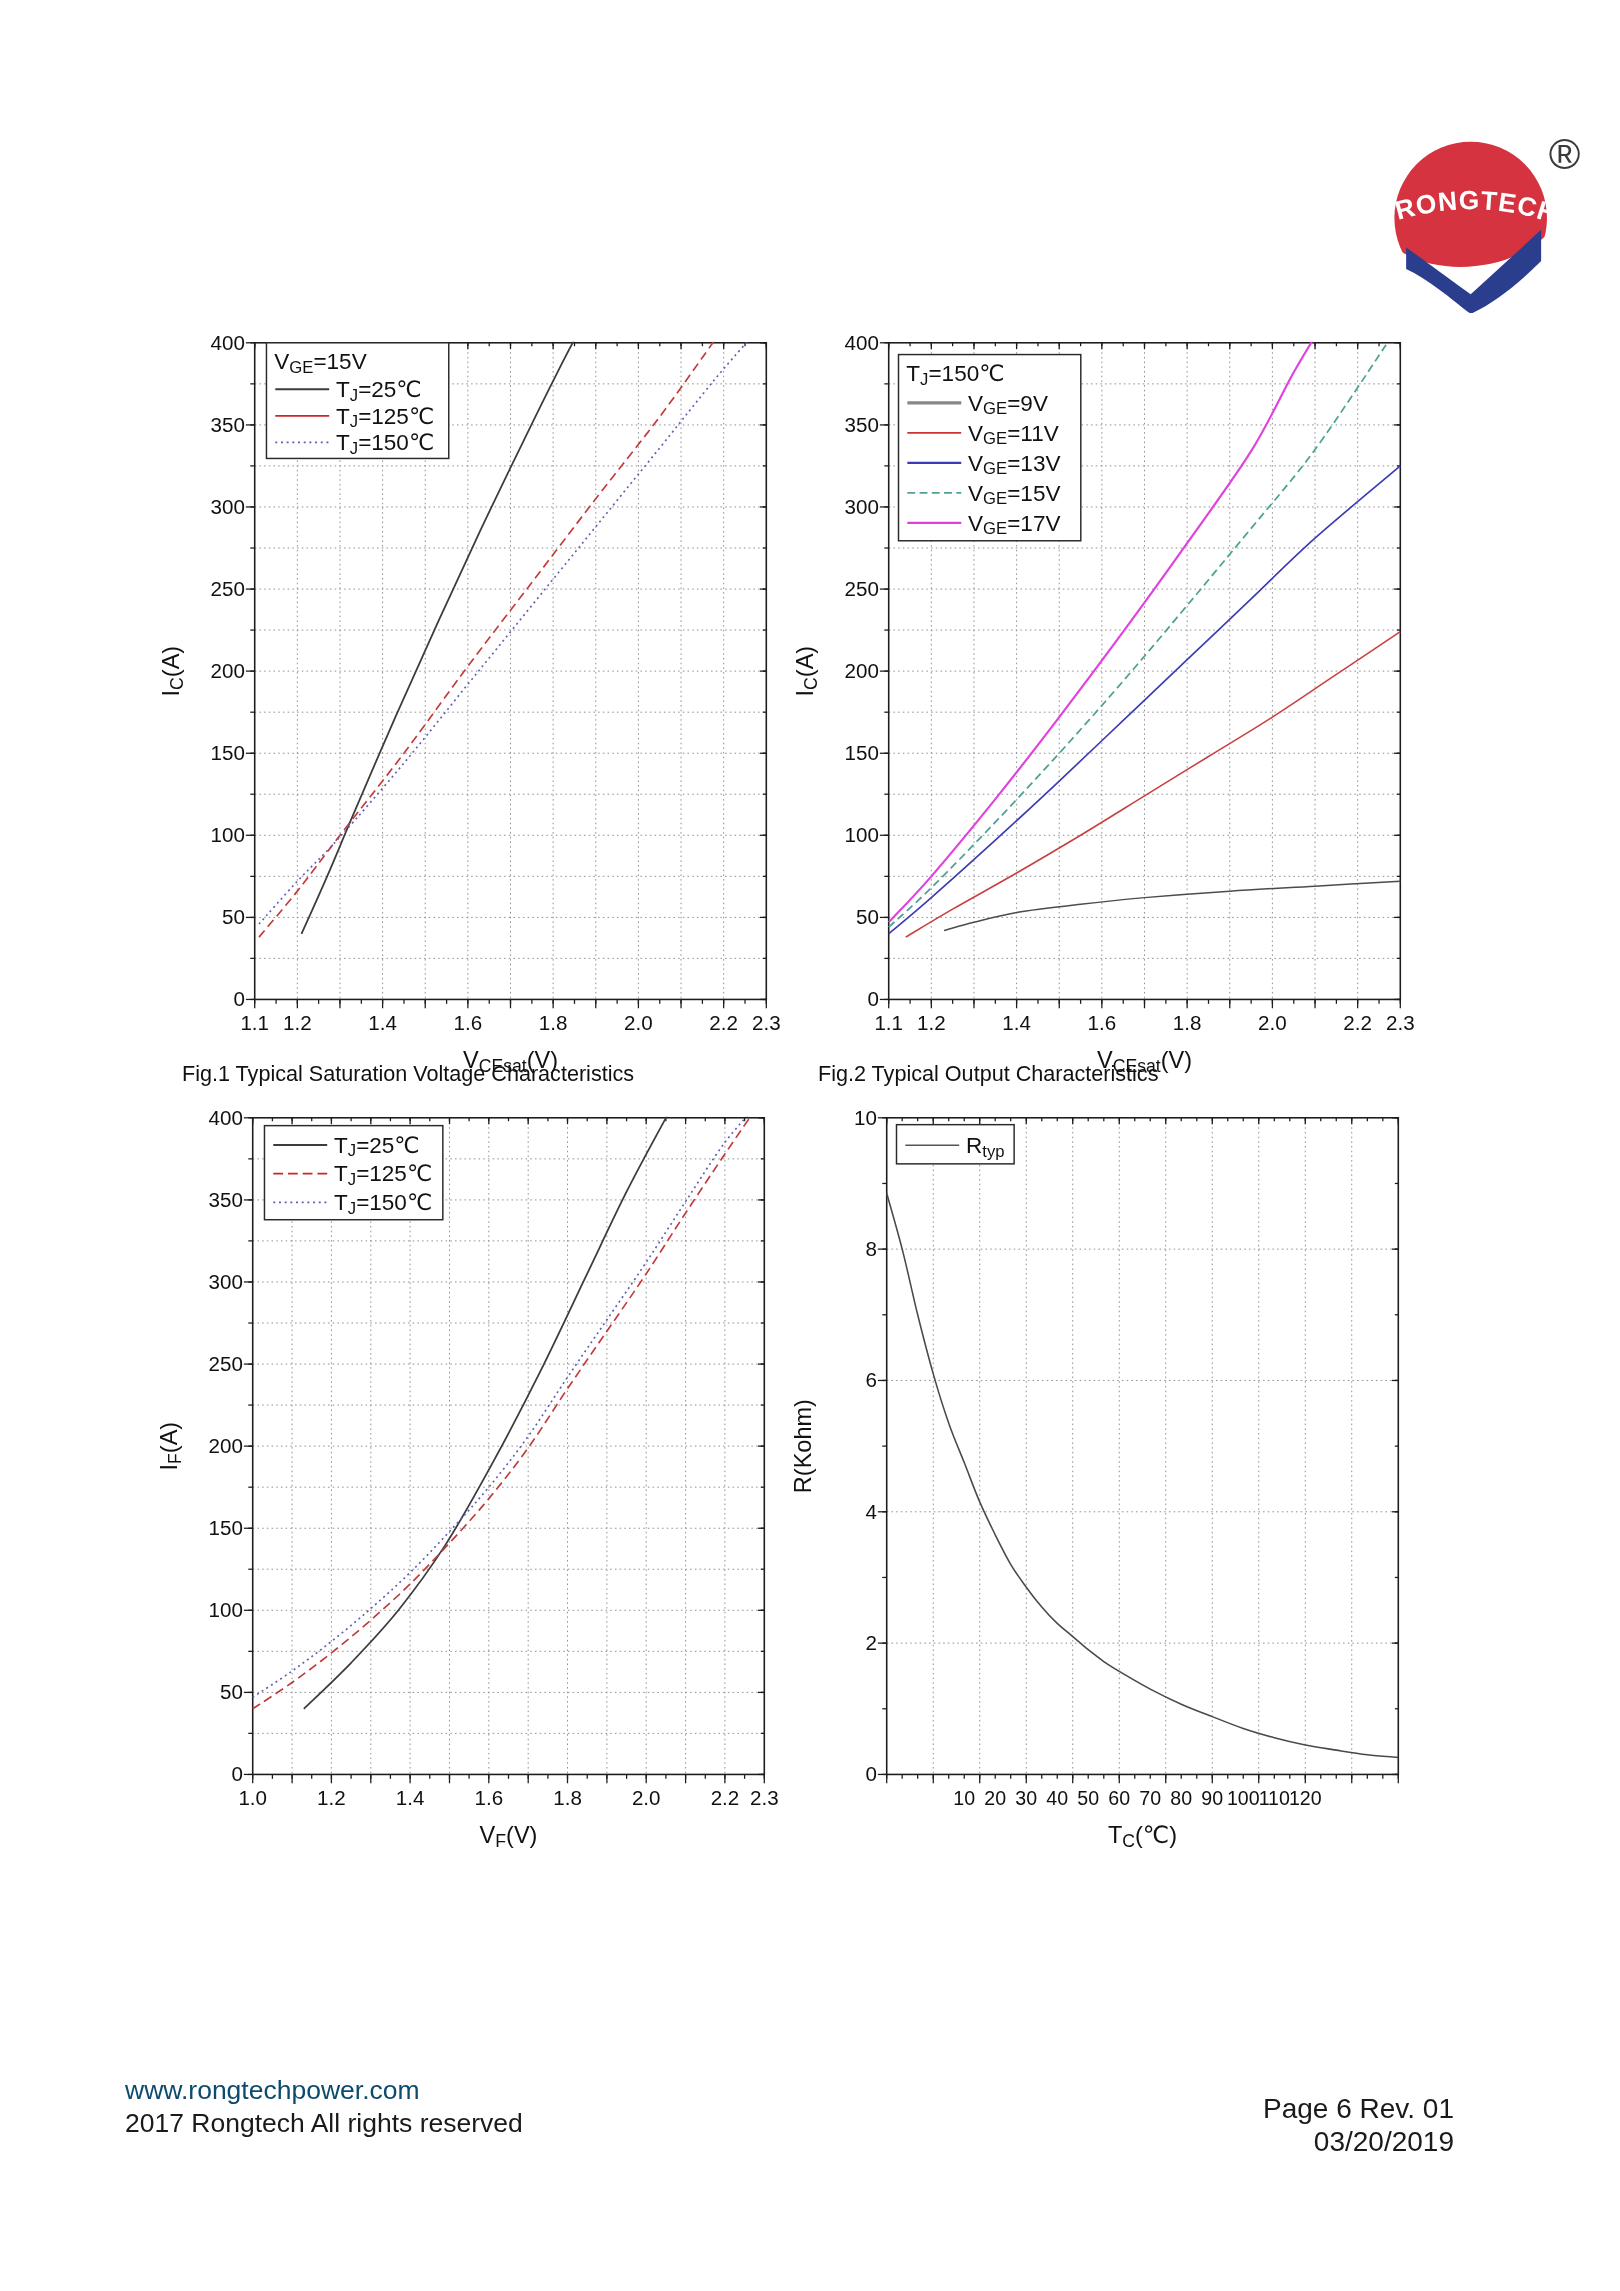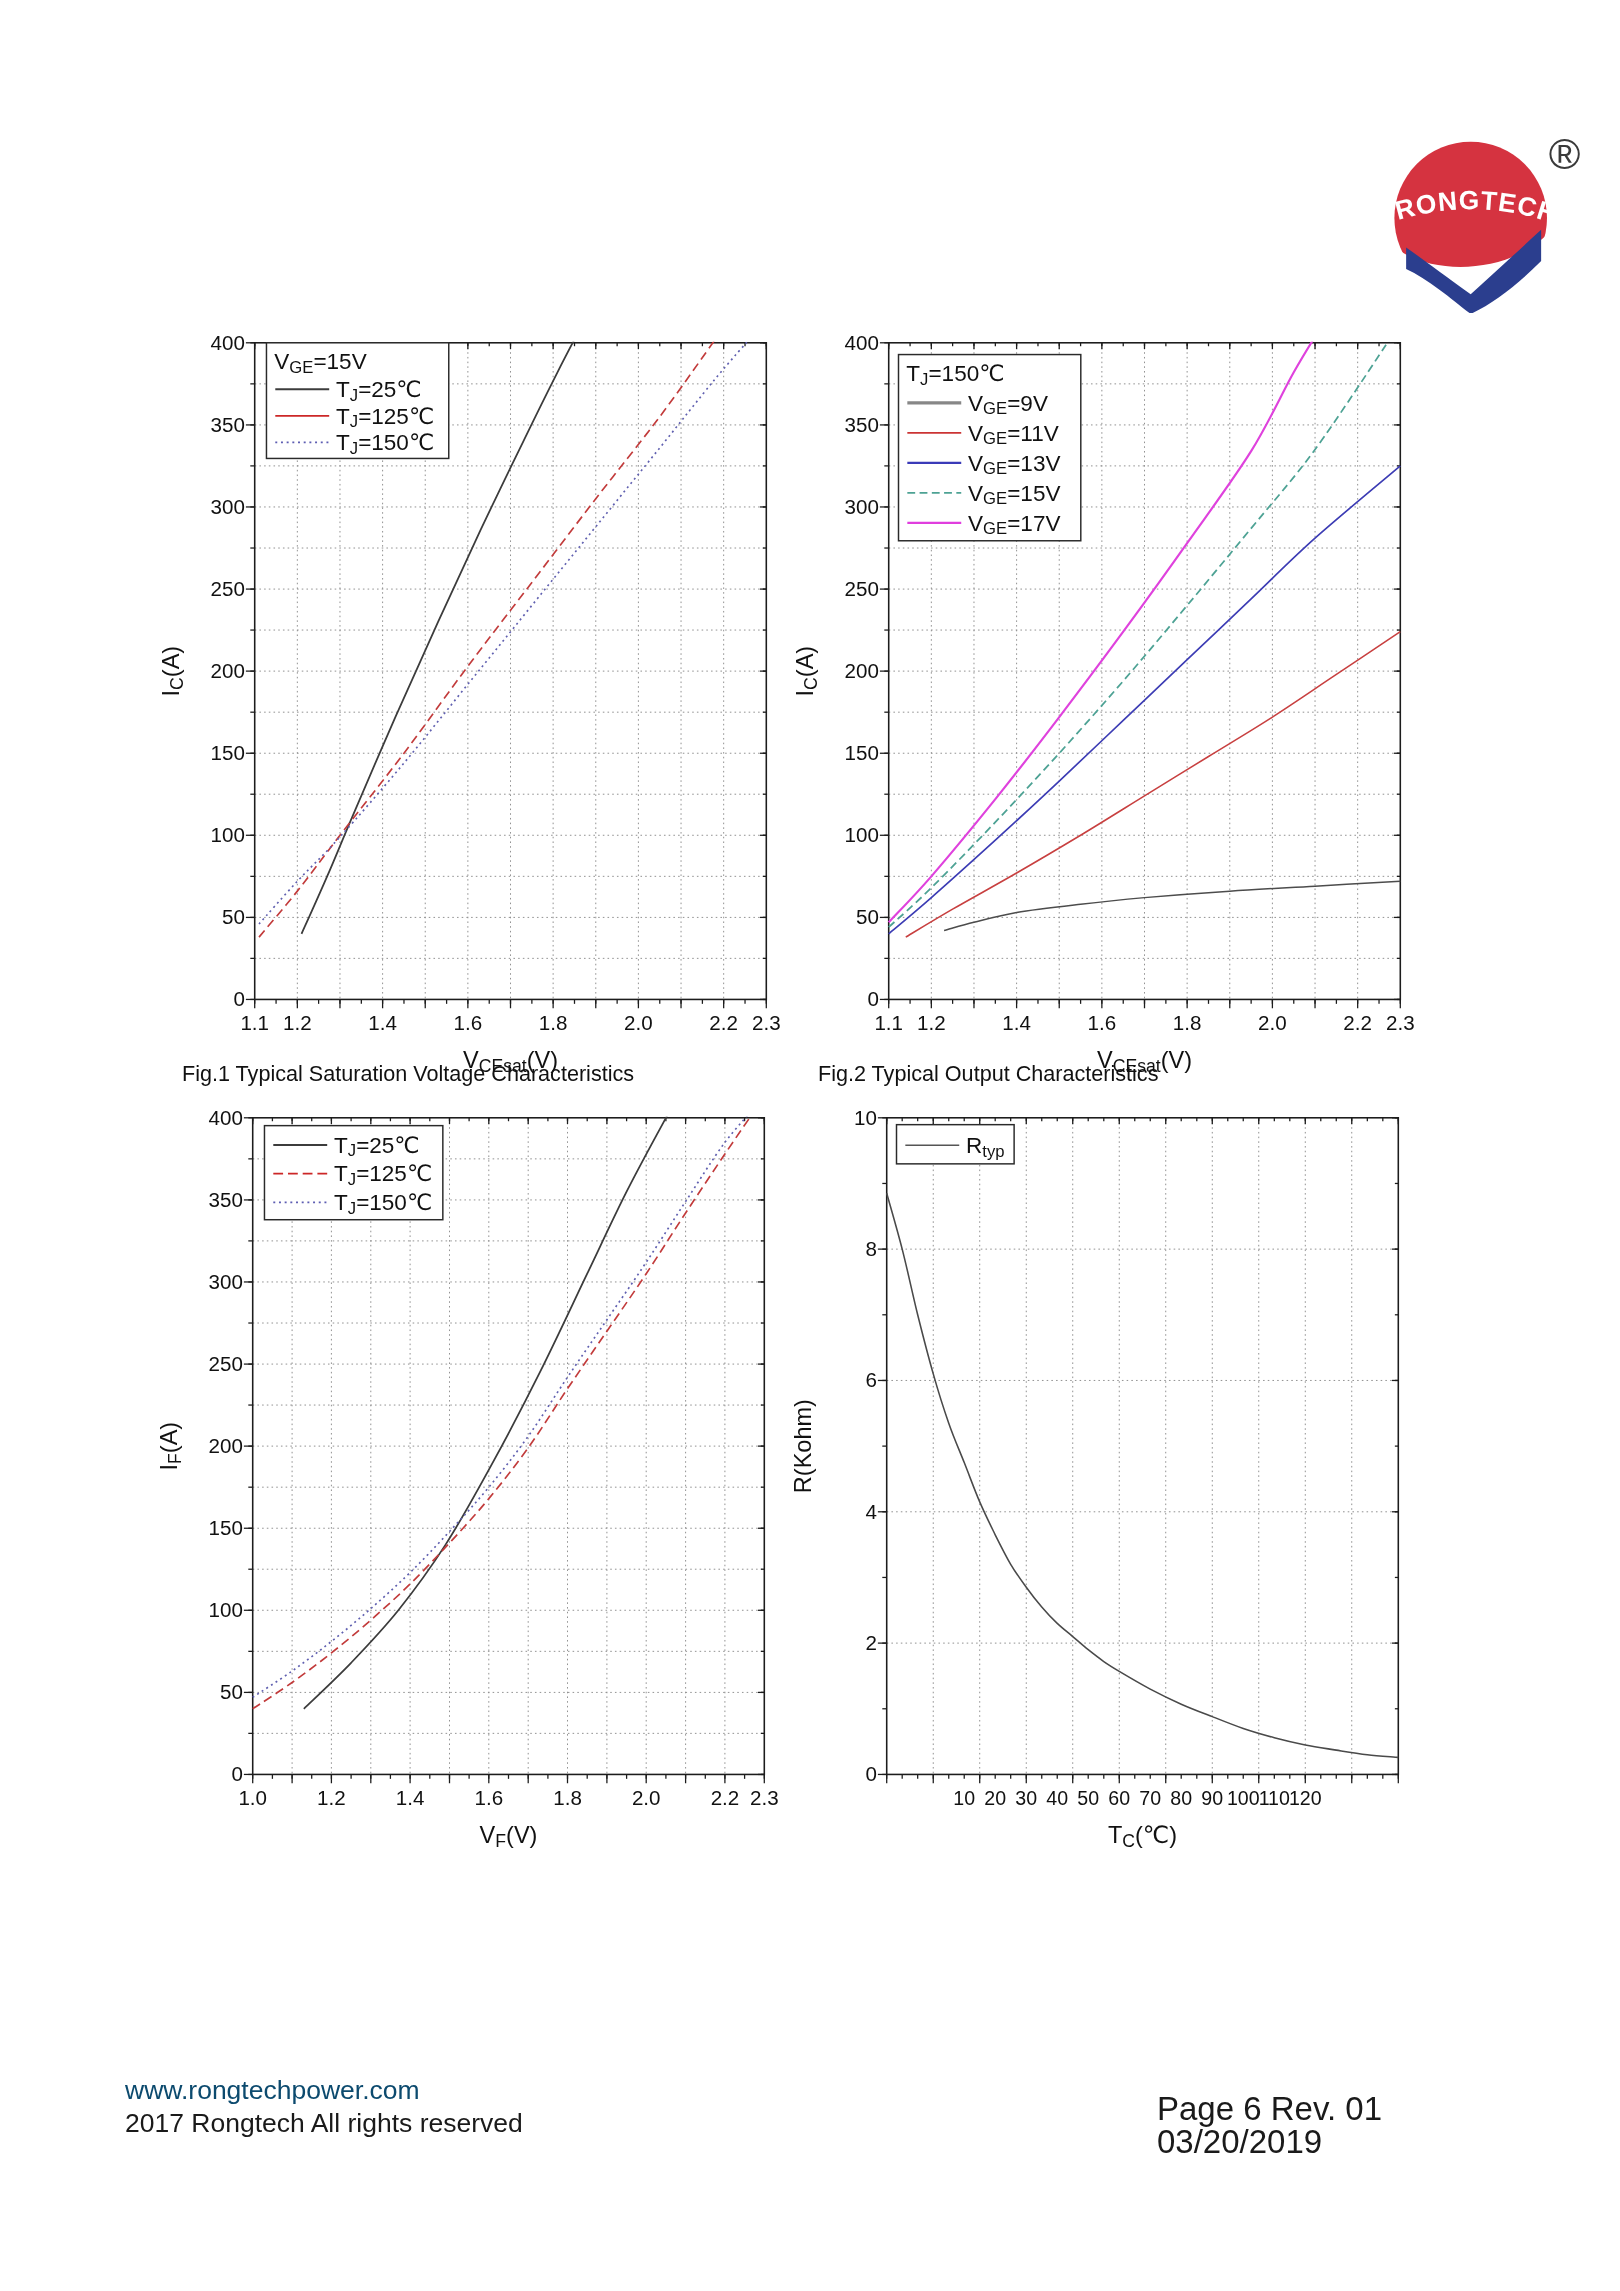--- a/index.html
+++ b/index.html
@@ -2,22 +2,22 @@
 <html><head>
 <meta charset="utf-8">
 <style>
   html,body{margin:0;padding:0;background:#e8e8e8;}
   .page{position:relative;width:1620px;height:2292px;background:#ffffff;margin:0 auto;
         font-family:"Liberation Sans","DejaVu Sans",sans-serif;overflow:hidden;}
   .chart-svg{position:absolute;}
   .caption{position:absolute;width:637px;text-align:left;font-size:21.6px;color:#111;}
   .footer-left{position:absolute;left:125px;top:2074px;font-size:26.5px;color:#1a1a1a;line-height:33px;}
   .footer-left a{color:#0c4a6e;text-decoration:none;cursor:pointer;}
-  .footer-right{position:absolute;left:1157px;top:2092px;width:297px;text-align:left;
-                font-size:33px;color:#1a1a1a;line-height:33px;}
+  .footer-right{position:absolute;left:1157px;top:2092px;width:297px;text-align:right;
+                font-size:28px;color:#1a1a1a;line-height:33px;}
   .logo{position:absolute;left:1367px;top:83px;}
   svg text{font-family:"Liberation Sans","DejaVu Sans",sans-serif;}
 </style>
 </head>
 <body>
 
 <div class="page">
 
   <svg class="logo" width="225" height="230" viewBox="0 0 230 235">
     <text x="202" y="88" font-size="44" fill="#3a3a3a" text-anchor="middle">®</text>

